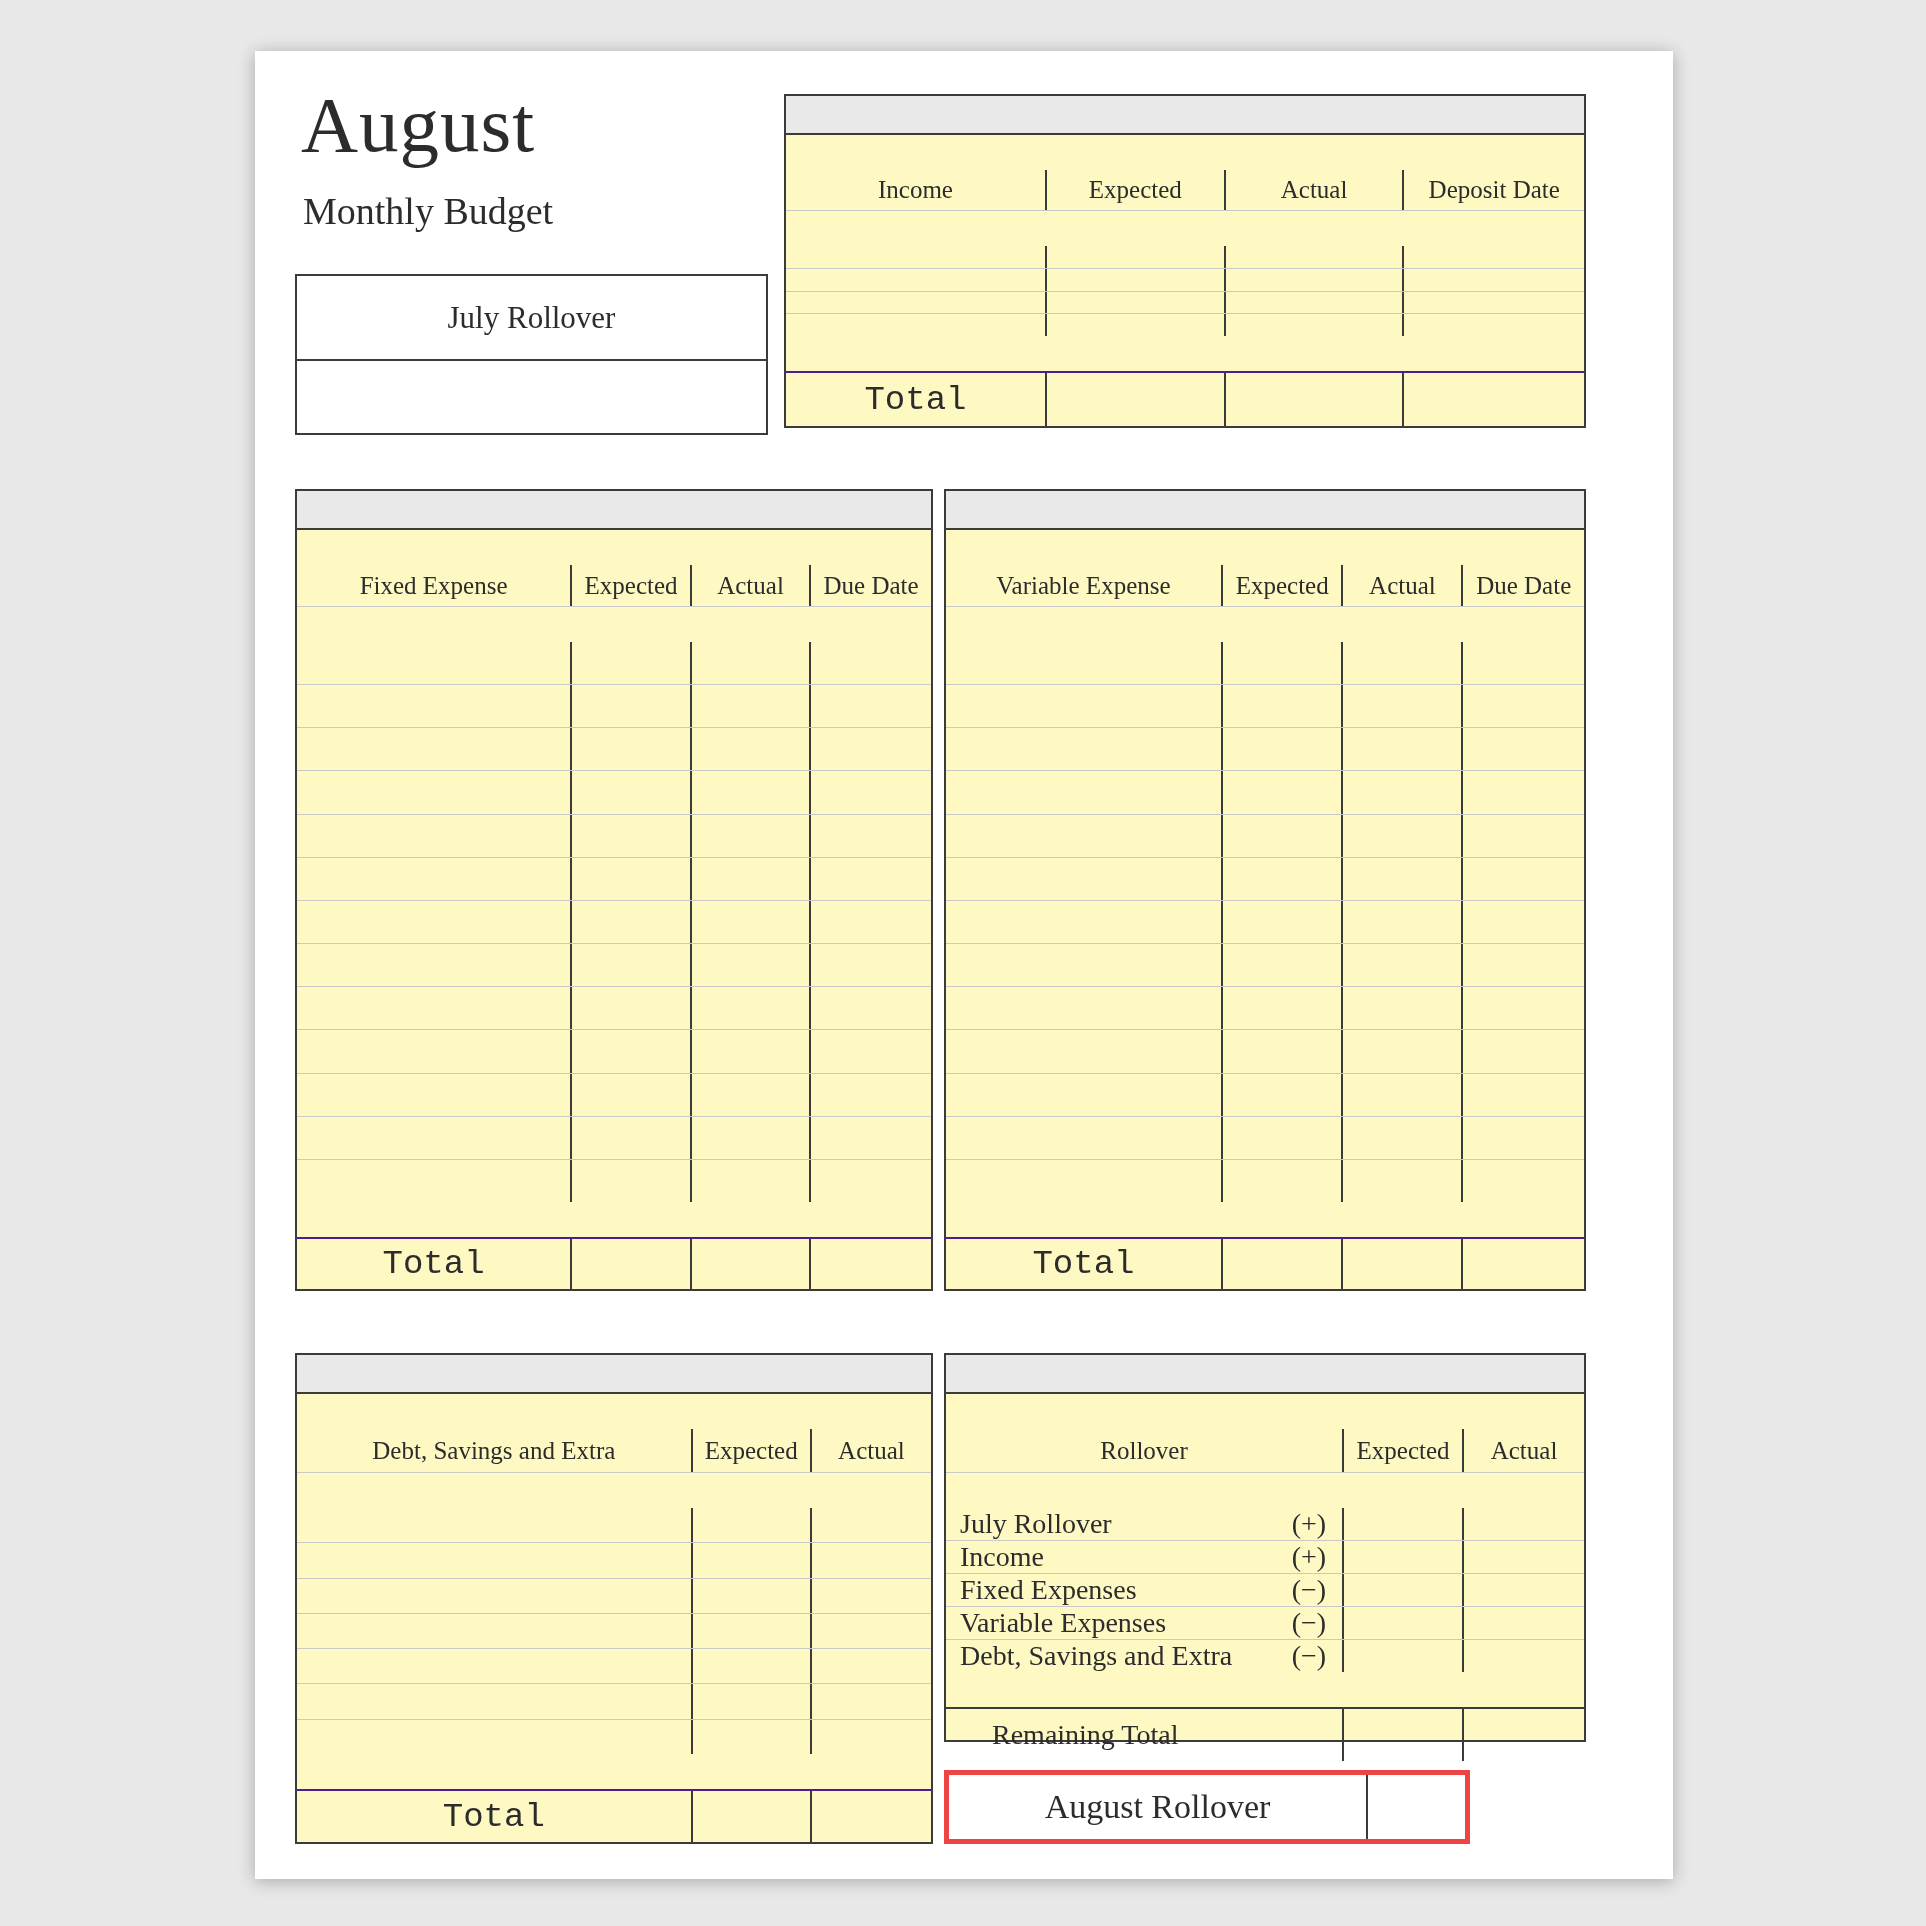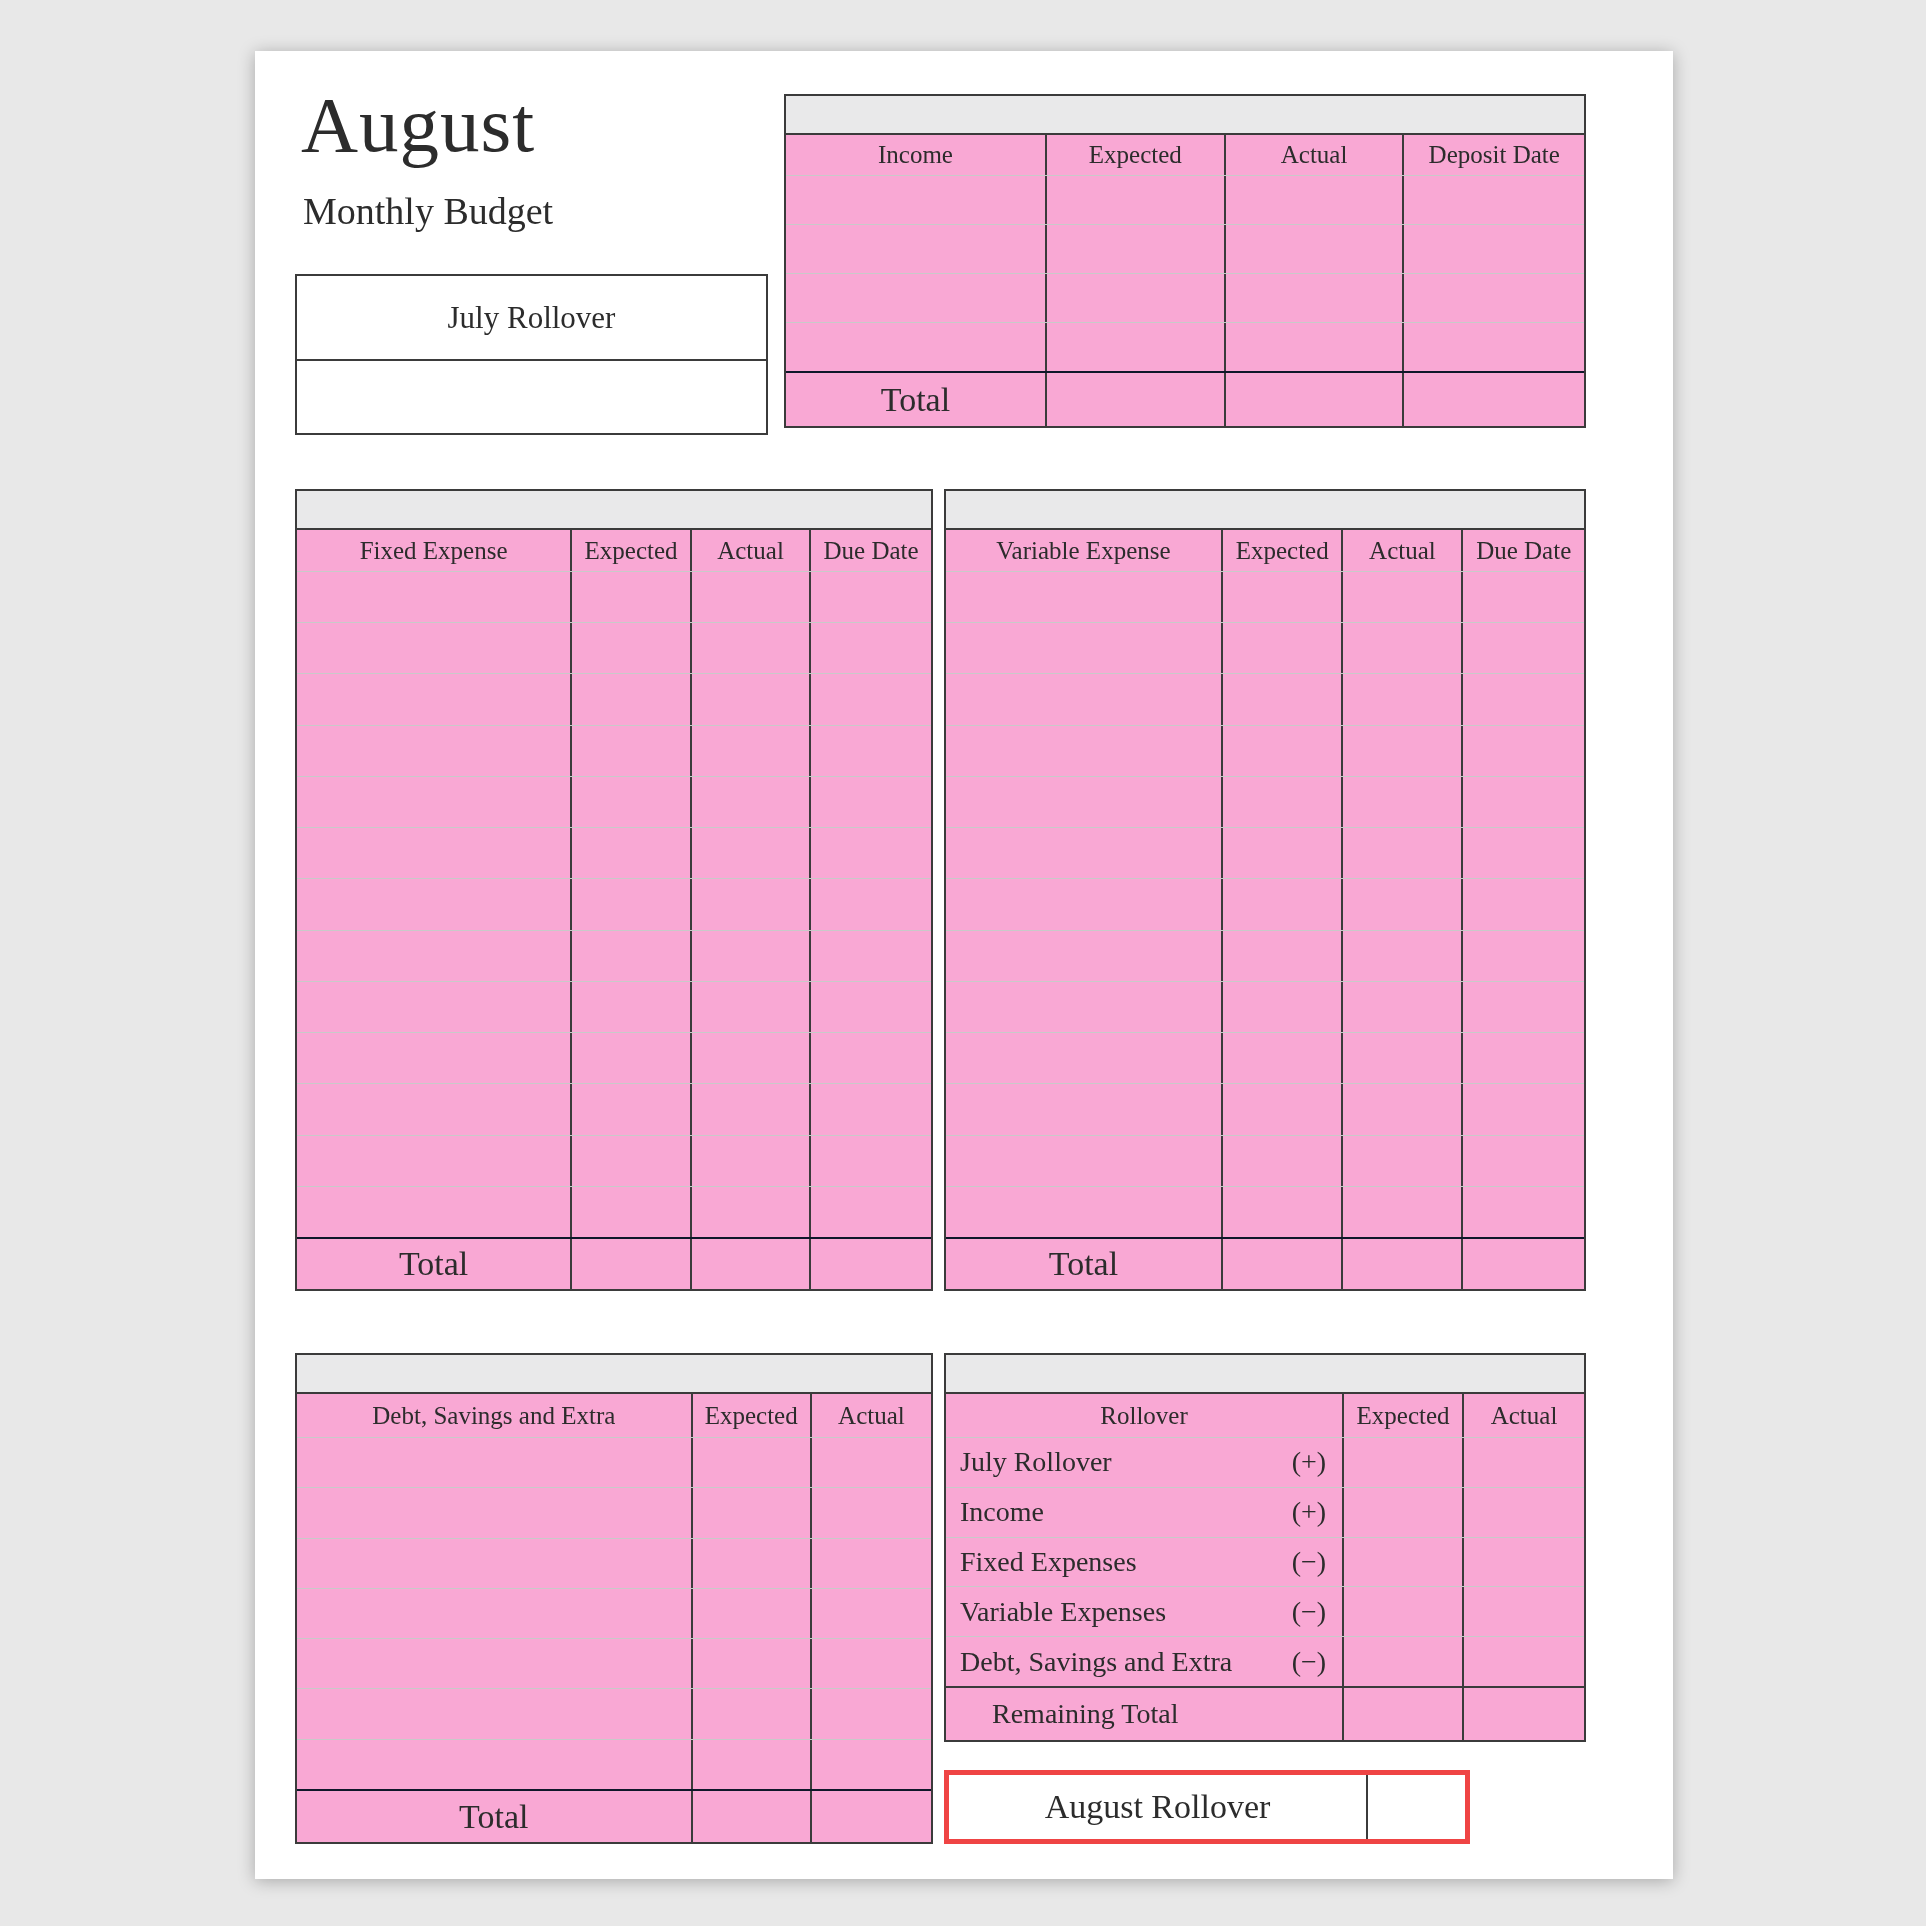--- a/index.html
+++ b/index.html
@@ -19,42 +19,42 @@
   .title{
     left:46px;top:34px;
     font-size:79px;line-height:1.0;letter-spacing:1px;text-align:center;
   }
   .subtitle{
     left:48px;top:141px;
     font-size:38px;line-height:1.0;
   }
   
   .tbl{
-    border:2px solid #3b3b3b;background:#f9a8d4;
-    display:flex;flex-direction:column;
+    border:2px solid #3b3b3b;background:#fef9c3;
+    display:flex;flex-direction:column;gap:35px;
   }
   .band{
     flex:none;height:37px;background:#e9e9ea;
     border-bottom:2px solid #3b3b3b;
   }
   .grid4i{display:grid;grid-template-columns:32.7% 22.4% 22.4% 1fr;}
   .grid4e{display:grid;grid-template-columns:43.4% 18.9% 18.8% 1fr;}
   .grid3 {display:grid;grid-template-columns:62.4% 18.8% 1fr;}
   .hrow{flex:none;border-bottom:1px solid #c9c9c9;}
   .hrow .cell{font-size:25px;}
   .cell{
     border-right:2px solid #3b3b3b;
     display:flex;align-items:center;justify-content:center;
     overflow:hidden;
   }
   .cell:last-child{border-right:none;}
   .rows{flex:1;display:flex;flex-direction:column;}
   .row{flex:1;border-bottom:1px solid #c9c9c9;}
   .row:last-child{border-bottom:none;}
-  .trow{flex:none;border-top:2px solid #0f172a;}
+  .trow{flex:none;border-top:2px solid #4c1d95;font-family:Liberation Mono, monospace;}
   .total-lbl{font-size:34px;}
   
   .t-income{left:529px;top:43px;width:802px;height:334px;}
   .t-income .hrow{height:40px;}
   .t-income .trow{height:53px;}
   
   .jbox{
     left:40px;top:223px;width:473px;height:161px;
     border:2px solid #3b3b3b;background:#fff;
     display:flex;flex-direction:column;

